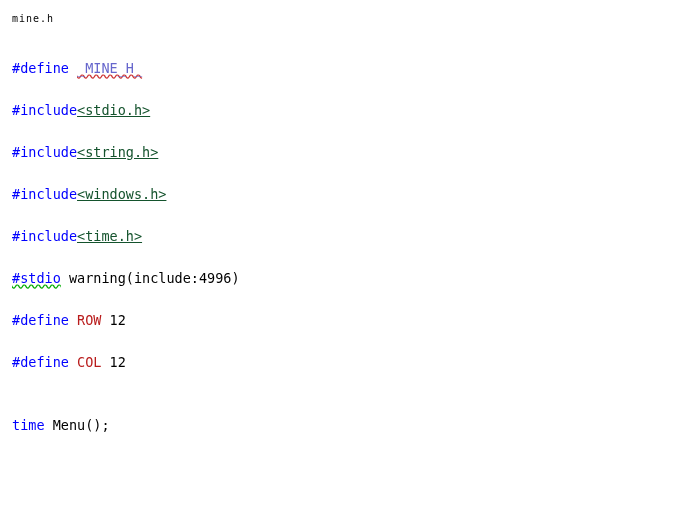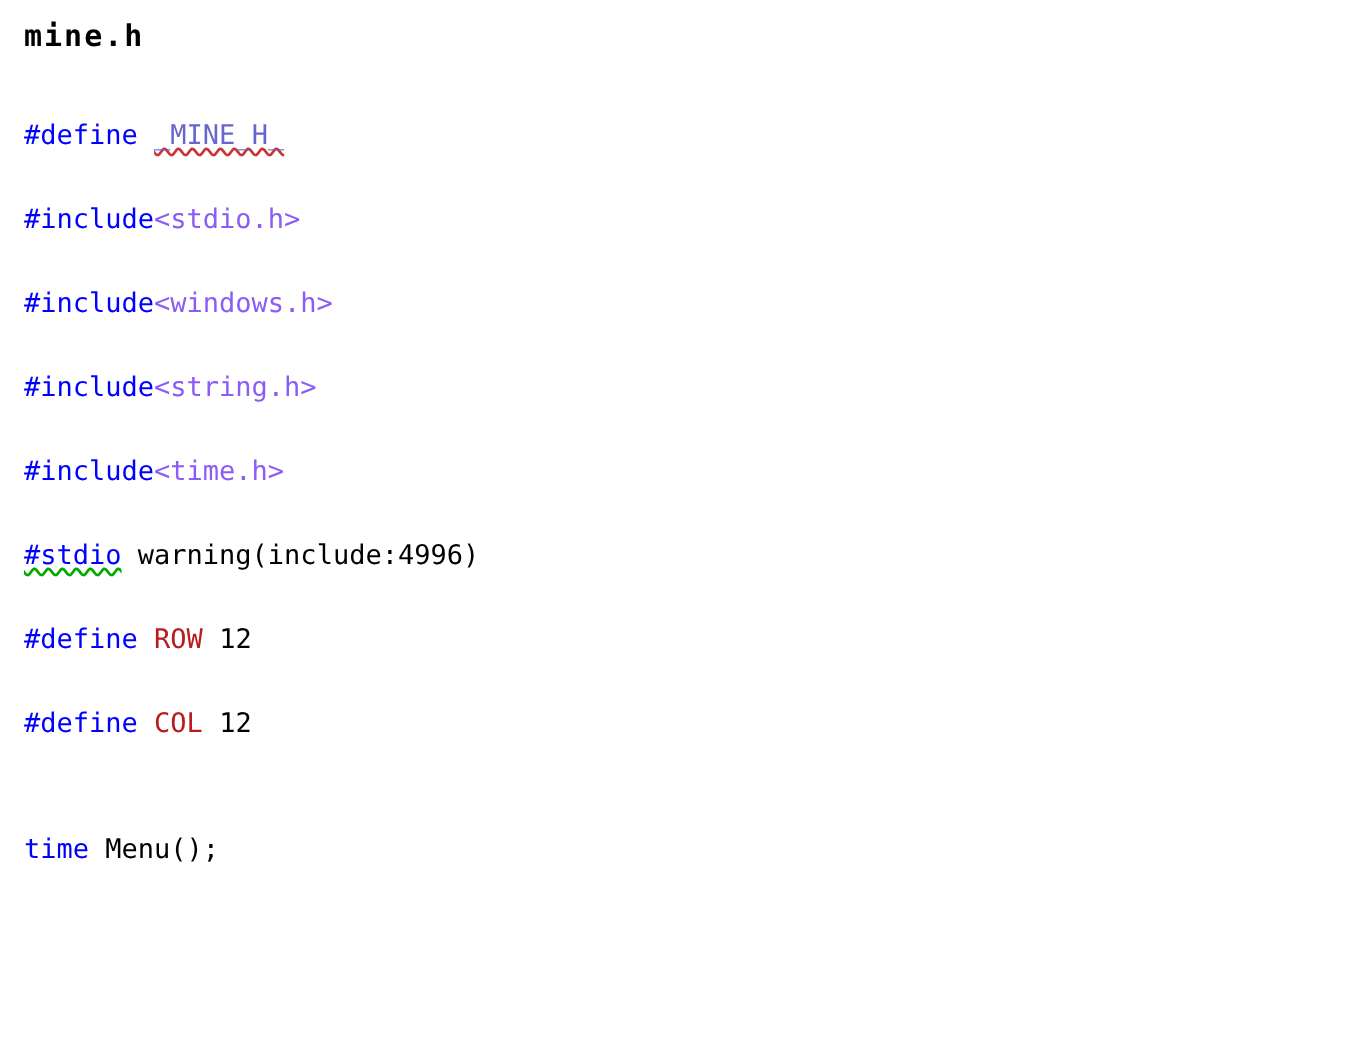--- a/index.html
+++ b/index.html
@@ -7,47 +7,47 @@
     padding: 8px 12px;
     background: #ffffff;
     font-family: "Microsoft YaHei", "Consolas", monospace;
     font-size: 13.5px;
     line-height: 21px;
     color: #000000;
     width: 681px;
     box-sizing: border-box;
   }
   .title {
-    font-weight: bold;
-    font-size: 15px;
+    font-weight: normal;
+    font-size: 10px;
     margin-bottom: 8px;
     letter-spacing: 1px;
   }
   .code-block {
     white-space: pre;
     font-family: "Microsoft YaHei", "Consolas", monospace;
   }
   .t-directive { color: #0000ff; }
   .t-macroname { color: #6666cc; text-decoration: underline wavy #cc3333; text-decoration-skip-ink: none; }
-  .t-include-angle { color: #8b5cf6; }
+  .t-include-angle { color: #14532d; text-decoration: underline; }
   .t-keyword { color: #0000ff; }
   .t-typemacro { color: #b91c1c; }
   .t-pragmakw { color: #0000ff; text-decoration: underline wavy #00aa00; text-decoration-skip-ink: none; }
   .line { display: block; }
 </style>
 </head>
 <body>
 
 <div class="title">mine.h</div>
 
 <div class="code-block">
 <span class="line"><span class="t-directive">#define</span><span> </span><span class="t-macroname">_MINE_H_</span></span>
 <span class="line"><span class="t-directive">#include</span><span class="t-include-angle">&lt;stdio.h&gt;</span></span>
+<span class="line"><span class="t-directive">#include</span><span class="t-include-angle">&lt;string.h&gt;</span></span>
 <span class="line"><span class="t-directive">#include</span><span class="t-include-angle">&lt;windows.h&gt;</span></span>
-<span class="line"><span class="t-directive">#include</span><span class="t-include-angle">&lt;string.h&gt;</span></span>
 <span class="line"><span class="t-directive">#include</span><span class="t-include-angle">&lt;time.h&gt;</span></span>
 <span class="line"><span class="t-pragmakw">#stdio</span><span> warning(include:4996)</span></span>
 <span class="line"><span class="t-directive">#define</span><span> </span><span class="t-typemacro">ROW</span><span> 12</span></span>
 <span class="line"><span class="t-directive">#define</span><span> </span><span class="t-typemacro">COL</span><span> 12</span></span>
 <span class="line"></span>
 <span class="line"><span class="t-keyword">time</span><span> </span><span>Menu</span><span>();</span></span>
 
 
 
 

